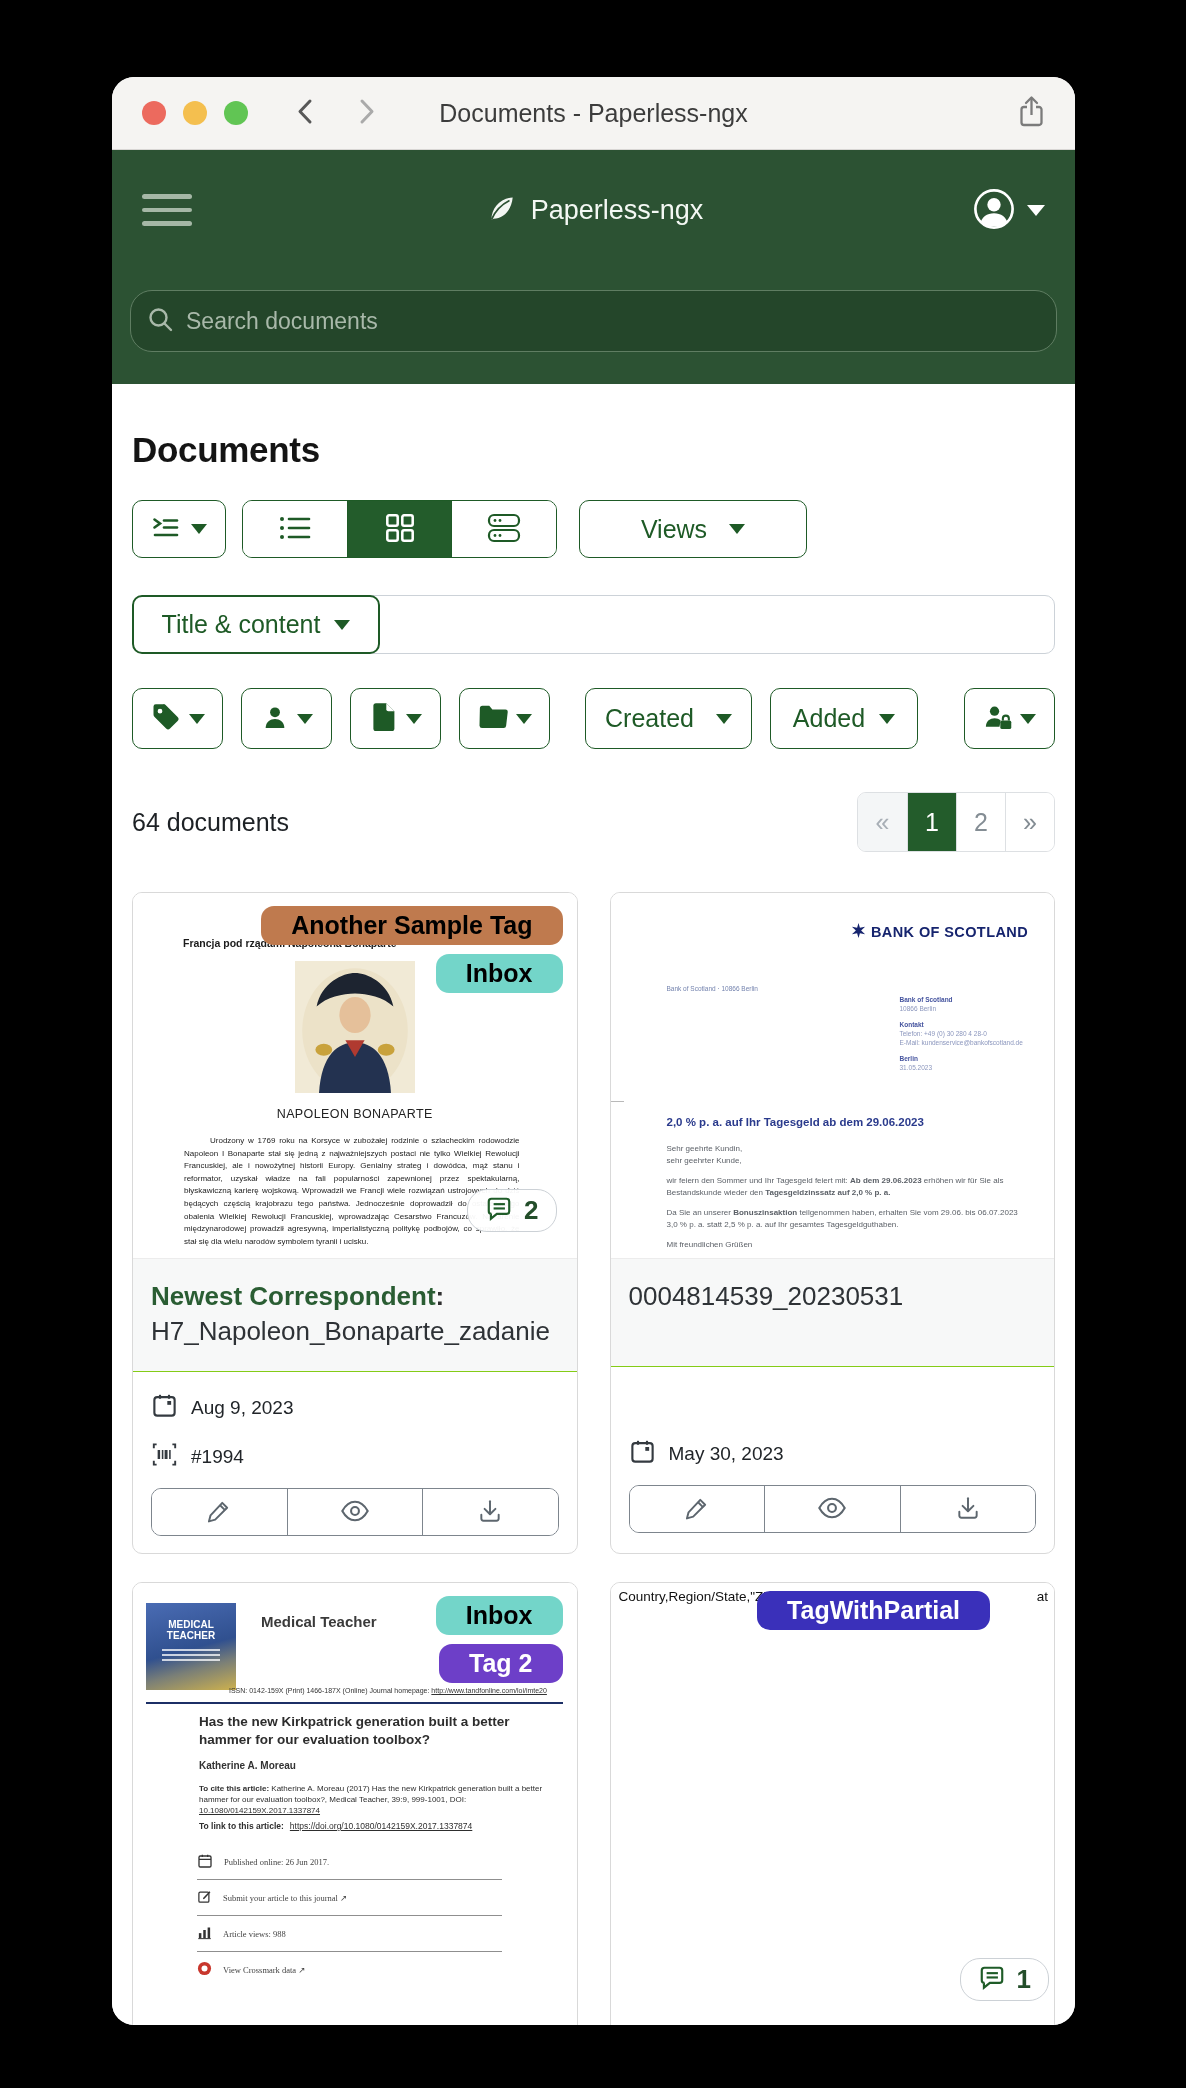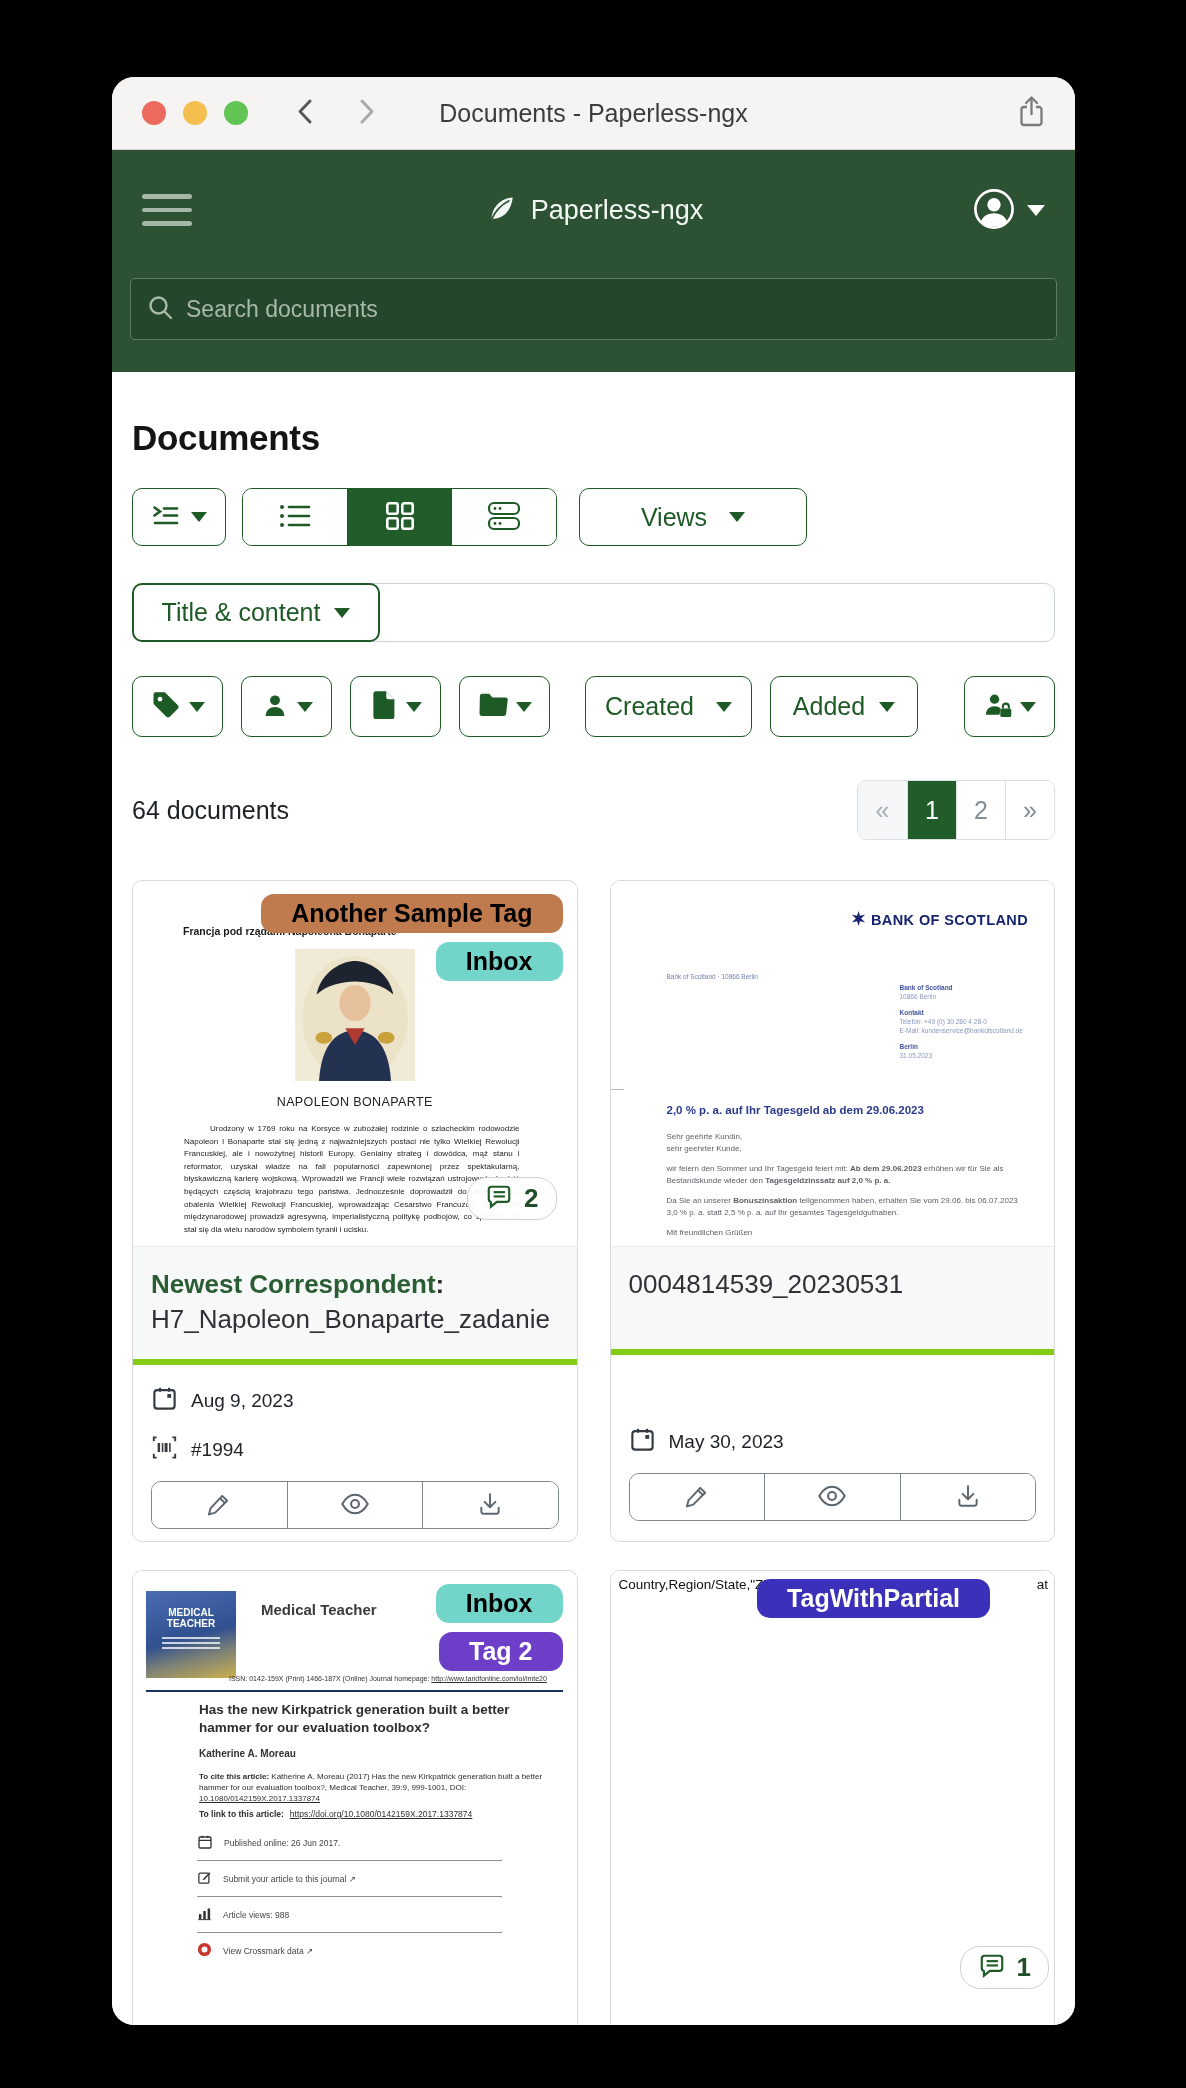--- a/index.html
+++ b/index.html
@@ -20,21 +20,21 @@
 
   
   .app-header { flex:none; background:#2c5233; padding:36px 18px 32px; }
   .header-row { position:relative; height:48px; display:flex; align-items:center; padding:0 12px; }
   .hamburger { width:50px; display:flex; flex-direction:column; gap:9px; background:none; border:none; cursor:pointer; }
   .hamburger span { display:block; height:4.5px; border-radius:3px; background:#a5b7a6; }
   .brand { position:absolute; left:0; right:0; display:flex; align-items:center; justify-content:center; gap:13px; }
   .brand-title { color:#f4f8f4; font-size:27px; }
   .account { margin-left:auto; display:flex; align-items:center; gap:12px; background:none; border:none; cursor:pointer; }
   .caret-white { width:0; height:0; border-left:9px solid transparent; border-right:9px solid transparent; border-top:11px solid #fff; }
-  .search-box { margin-top:44px; height:62px; border:1px solid #5f7d62; border-radius:5px;
+  .search-box { margin-top:56px; height:62px; border:1px solid #5f7d62; border-radius:22px;
     background:#24462a; display:flex; align-items:center; padding:0 16px; gap:12px; }
   .search-box input { flex:1; background:transparent; border:none; outline:none; color:#d7e0d7; font-size:23px; font-family:inherit; }
   .search-box input::placeholder { color:#a9b9aa; opacity:1; }
 
   
   .content { flex:1; background:#fff; padding:0 20px; overflow:hidden; }
   h1.page-title { margin-top:46px; font-size:35px; font-weight:bold; color:#141414; letter-spacing:-0.3px; }
 
   .green { color:#1e5a26; }
   .btn-outline { border:1.5px solid #1e5a26; border-radius:10px; background:#fff; color:#1e5a26;
@@ -80,21 +80,21 @@
   .tags-overlay { position:absolute; top:13px; right:14px; display:flex; flex-direction:column; align-items:flex-end; gap:9px; z-index:3; }
   .tag { font-size:25px; font-weight:bold; padding:5px 30px; border-radius:13px; color:#000; white-space:nowrap; cursor:pointer; border:none; font-family:inherit; }
   .t-orange{ background:#bf7a4e; } .t-teal{ background:#73d5c9; }
   .t-purple{ background:#6d3fc8; color:#fff; } .t-indigo{ background:#3a30ba; color:#fff; }
   .comment-badge { position:absolute; display:flex; align-items:center; gap:11px; z-index:3;
     border:1.5px solid #ccd1d6; background:rgba(255,255,255,.95); border-radius:20px; padding:5px 17px; cursor:pointer; }
   .comment-badge .num { font-size:26px; font-weight:bold; color:#234e2a; }
   .badge-c1 { right:20px; bottom:26px; }
   .badge-c4 { right:5px; top:375px; }
 
-  .title-block { flex:none; background:#f7f8f8; padding:20px 18px 22px; border-bottom:6px solid #84cc16;
+  .title-block { flex:none; background:#f7f8f8; padding:20px 18px 22px; border-bottom:1px solid #84cc16;
     min-height:108px; font-size:26px; line-height:35px; cursor:pointer; }
   .correspondent { color:#2a5d33; font-weight:bold; }
   .colon { color:#2f2f2f; font-weight:bold; }
   .doc-title { color:#2e3236; }
   .meta { flex:1; display:flex; flex-direction:column; padding:18px 18px 20px; }
   .meta-row { display:flex; align-items:center; gap:13px; height:36px; margin-bottom:13px; color:#212529; font-size:19px; }
   .spacer { flex:1; }
   .actions { margin-top:auto; display:flex; border:1.5px solid #7d858d; border-radius:10px; height:48px; overflow:hidden; }
   .action-cell { flex:1; display:flex; align-items:center; justify-content:center; background:#fff; border:none; cursor:pointer; }
   .action-cell + .action-cell { border-left:1.5px solid #7d858d; }
@@ -126,21 +126,21 @@
   .md-journal { position:absolute; top:30px; left:128px; font-size:15px; font-weight:bold; color:#3a3a3a; }
   .md-issn { position:absolute; top:104px; left:96px; font-size:7px; color:#333; white-space:nowrap; }
   .md-issn .u { text-decoration:underline; }
   .md-rule { position:absolute; top:119px; left:13px; right:14px; border-top:2.5px solid #1c2f66; }
   .md-title { position:absolute; top:130px; left:66px; right:28px; font-size:13.5px; font-weight:bold; color:#2d2d2d; line-height:18px; }
   .md-author { position:absolute; top:177px; left:66px; font-size:10px; font-weight:bold; color:#333; }
   .md-cite { position:absolute; top:200px; left:66px; right:34px; font-size:8px; line-height:11px; color:#2e2e2e; }
   .md-cite .b { font-weight:bold; } .md-cite .u { text-decoration:underline; }
   .md-link { position:absolute; top:238px; left:66px; font-size:8.5px; color:#2e2e2e; }
   .md-link .b { font-weight:bold; } .md-link .u { text-decoration:underline; margin-left:6px; }
-  .md-rows { position:absolute; top:256px; left:64px; width:305px; }
+  .md-rows { position:absolute; top:263px; left:64px; width:305px;font-family:Liberation Serif, serif; }
   .md-row { display:flex; align-items:center; gap:11px; height:31px; font-size:8.5px; color:#444; }
   .md-sep { border-top:1px solid #8f8f8f; margin:2px 0; }
 
   
   .csv-line { position:absolute; top:6px; left:8px; right:6px; display:flex; justify-content:space-between; font-size:13.5px; color:#111; white-space:nowrap; overflow:hidden; }
   .csv-tag { position:absolute; top:8px; right:64px; }
 </style>
 </head>
 <body>
 

